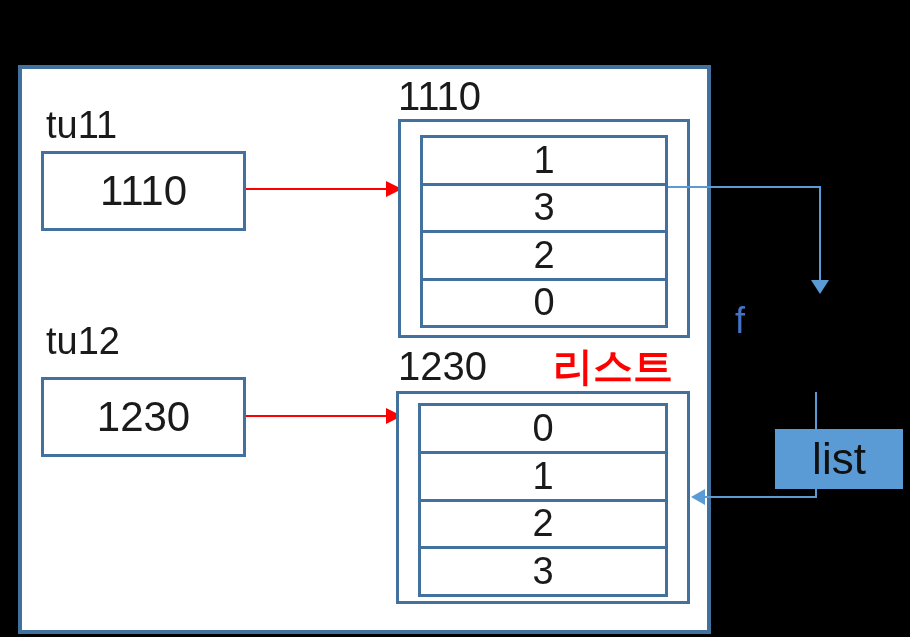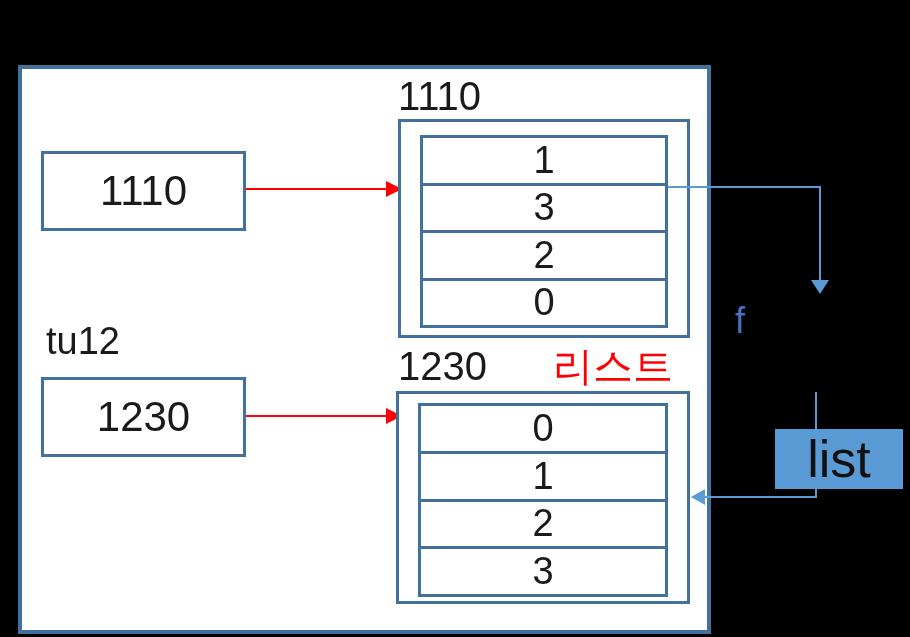--- a/index.html
+++ b/index.html
@@ -109,31 +109,32 @@
     white-space: nowrap;
   }
 
   
   .chip {
     width: 128px; height: 60px;
     background: #5B9BD5;
     display: flex;
     align-items: center;
     justify-content: center;
-    font-size: 52px;
+    font-size: 44px;
     color: #111111;
   }
 </style>
 </head>
 <body>
 
 <div class="canvas">
 
   <div class="frame"></div>
 
+  <div class="abs var-label" style="left:46px; top:106px;">tu11</div>
   <div class="abs var-box" style="left:41px; top:151px;">
     <span>1110</span>
   </div>
 
   <div class="abs red-line" style="left:246px; top:188px; width:142px;"></div>
   <div class="abs red-head" style="left:386px; top:181px;"></div>
 
   <div class="abs heap-title" style="left:398px; top:76px;">
     <span>1110</span>
   </div>
@@ -148,21 +149,21 @@
   <div class="abs var-label" style="left:46px; top:322px;">tu12</div>
   <div class="abs var-box" style="left:41px; top:377px;">
     <span>1230</span>
   </div>
 
   <div class="abs red-line" style="left:246px; top:415px; width:142px;"></div>
   <div class="abs red-head" style="left:386px; top:408px;"></div>
 
   <div class="abs heap-title" style="left:398px; top:346px;">
     <span>1230</span>
-    <span class="type" style="margin-left:66px;">리스트</span>
+    <span class="type" style="margin-left:66px;font-weight:bold;">리스트</span>
   </div>
   <div class="abs heap-outer" style="left:396px; top:391px; width:294px; height:213px;"></div>
   <div class="abs cell-stack" style="left:418px; top:403px; width:250px; height:194px;">
     <div class="cell">0</div>
     <div class="cell">1</div>
     <div class="cell">2</div>
     <div class="cell">3</div>
   </div>
 
   <div class="abs blue-h" style="left:668px; top:186px; width:153px;"></div>

